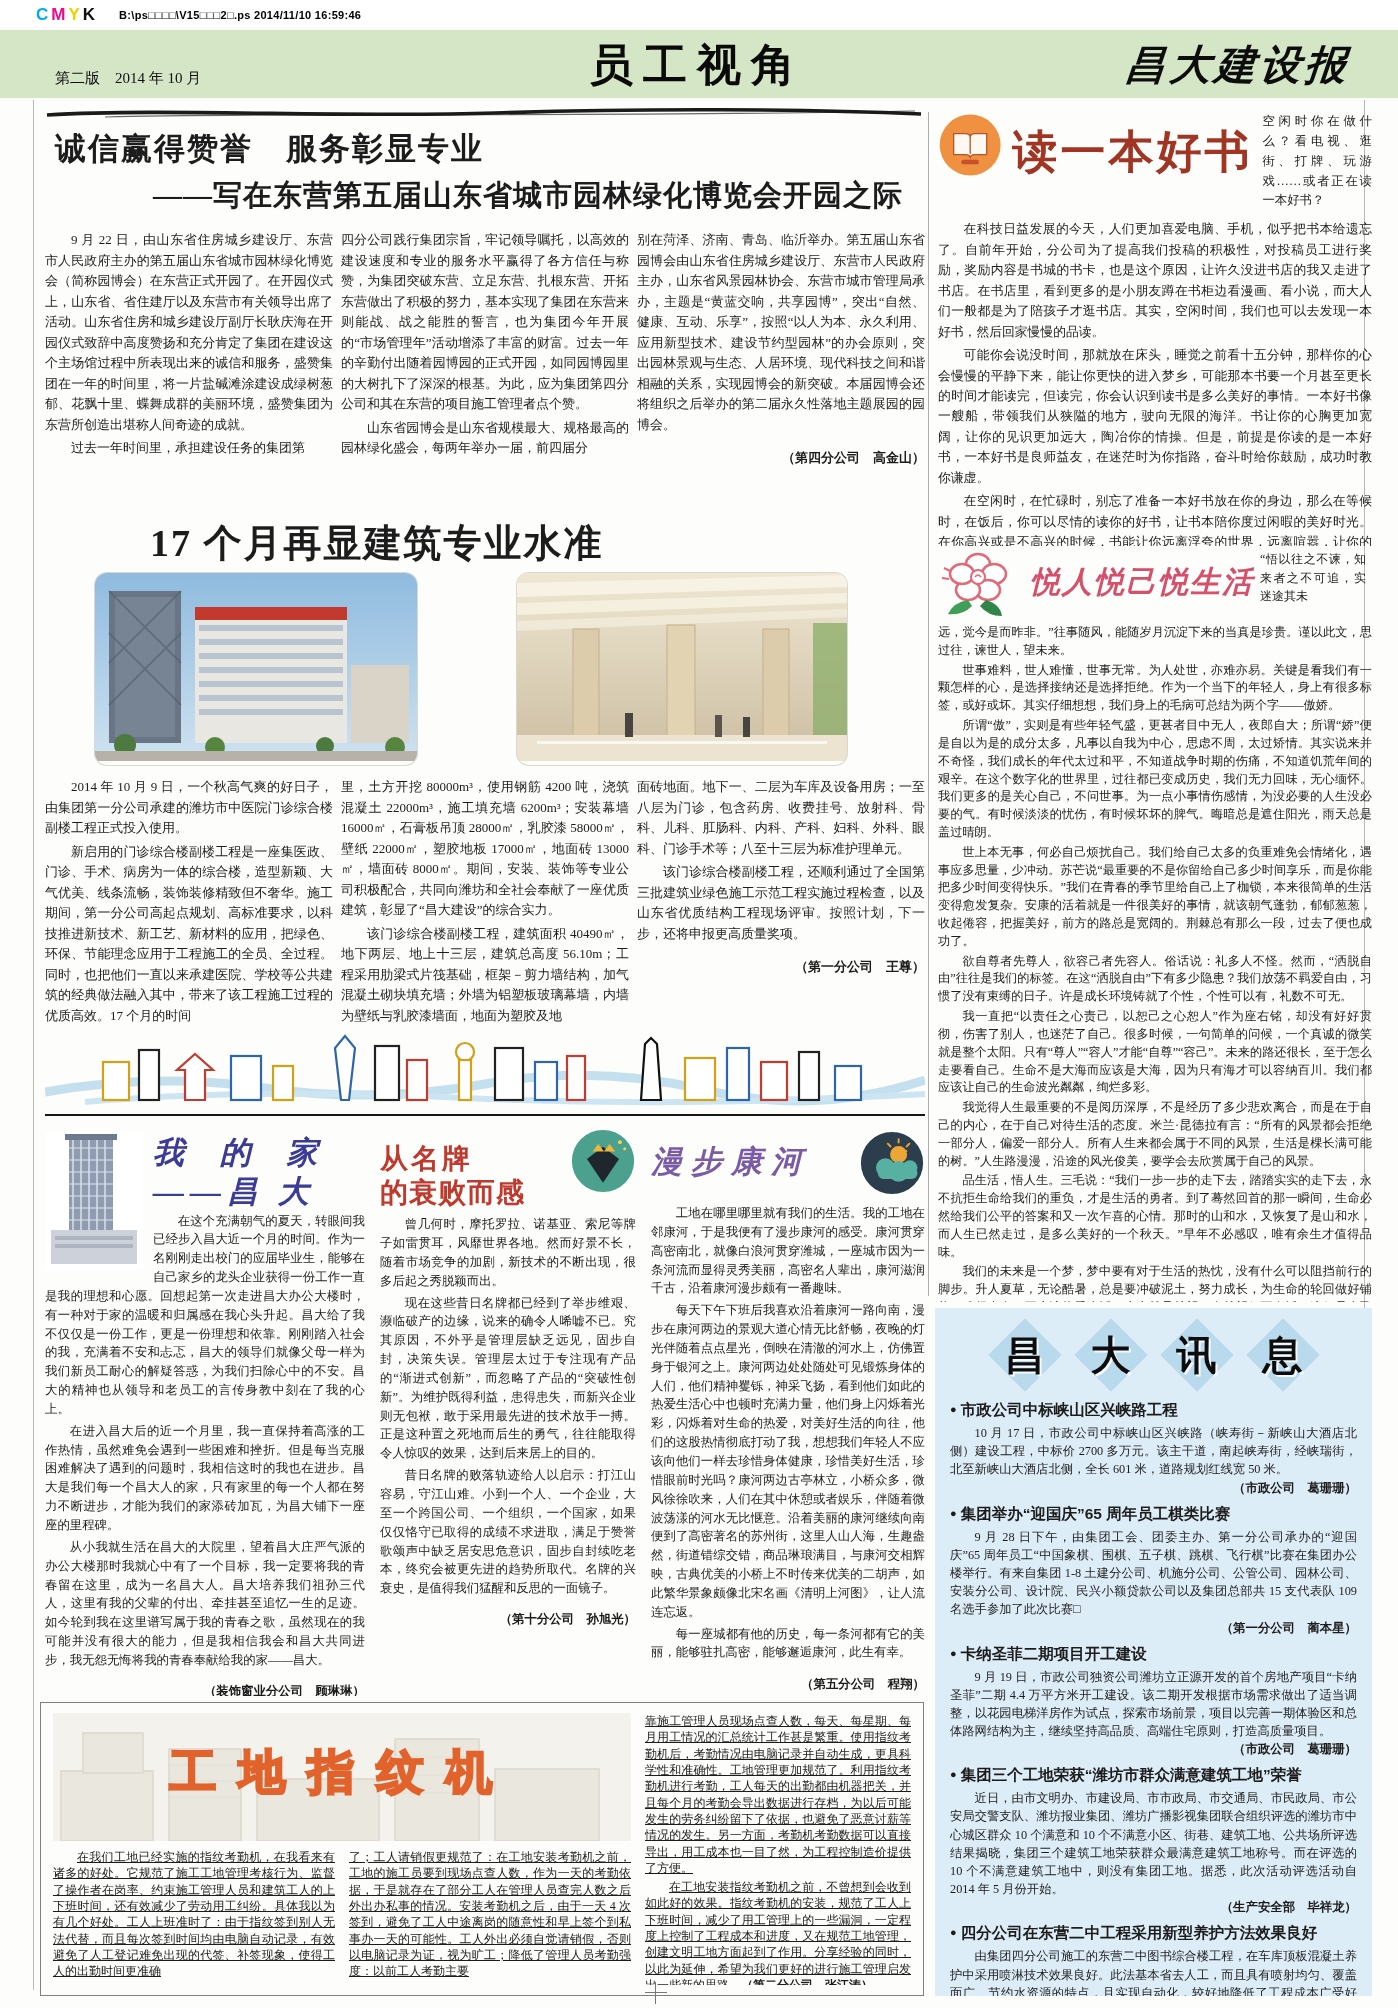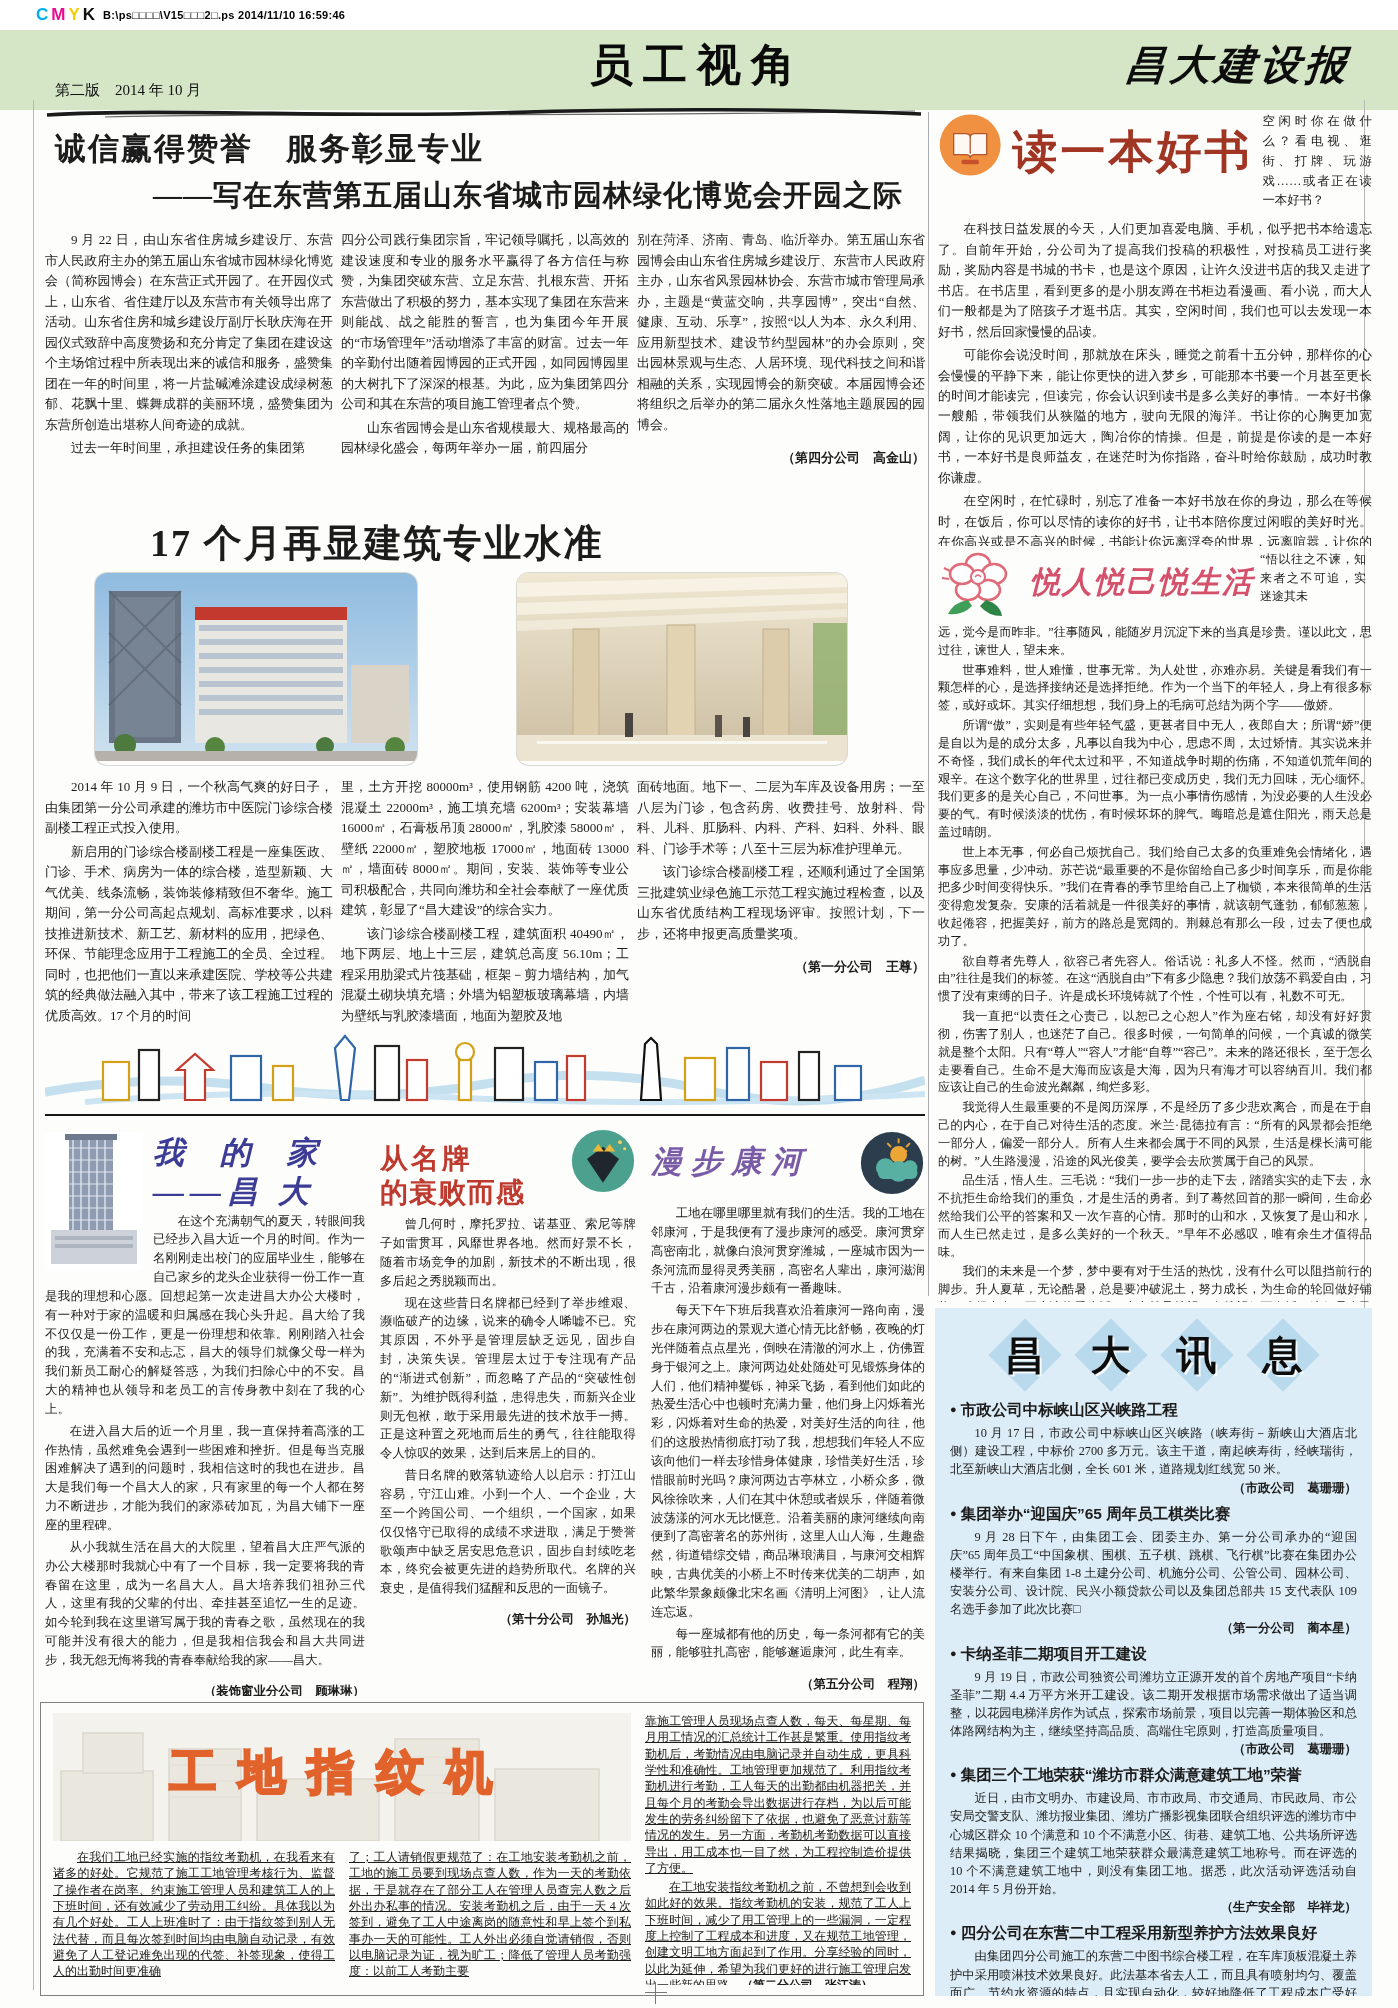--- a/index.html
+++ b/index.html
@@ -2,24 +2,24 @@
 <html><head>
 <meta charset="utf-8">
 <style>
   html,body{margin:0;padding:0;background:#e9e9e9;}
   .page{position:relative;width:1398px;height:2008px;background:#fdfdfb;overflow:hidden;
         font-family:"Liberation Serif","DejaVu Serif",serif;color:#1c1c1c;}
   
   .printbar{position:absolute;top:0;left:0;right:0;height:30px;background:#fff;display:flex;align-items:center;}
   .cmyk{font-family:"Liberation Sans","DejaVu Sans",sans-serif;font-weight:bold;font-size:17px;margin-left:3px;}
   .cmyk.c{color:#00adee;margin-left:36px;} .cmyk.m{color:#ec0b8c;} .cmyk.y{color:#f2cf00;} .cmyk.k{color:#101010;}
-  .fileinfo{font-family:"Liberation Sans","DejaVu Sans",sans-serif;font-weight:bold;font-size:11px;color:#000;margin-left:8px;letter-spacing:.3px;}
+  .fileinfo{font-family:"Liberation Sans","DejaVu Sans",sans-serif;font-weight:bold;font-size:11px;color:#000;margin-left:24px;letter-spacing:.3px;}
   .topdash{position:absolute;left:763px;top:33px;width:26px;height:2px;background:#555;}
   
-  .masthead{position:absolute;top:30px;left:0;right:0;height:80px;background:#d4e6c6;}
+  .masthead{position:absolute;top:30px;left:0;right:0;height:68px;background:#d4e6c6;}
   .edition{position:absolute;left:55px;bottom:10px;font-size:15px;color:#111;}
   .pagetitle{position:absolute;left:0;right:4px;text-align:center;top:6px;font-family:"Liberation Sans","DejaVu Sans",sans-serif;
              font-weight:bold;font-size:44px;letter-spacing:10px;color:#0a0a0a;}
   .papername{position:absolute;right:48px;top:8px;font-size:41px;font-weight:bold;font-style:italic;
              transform:skewX(-5deg);letter-spacing:4px;color:#0d0d0d;}
   
   .edge{position:absolute;width:1px;background:#b8b8b4;top:100px;height:1890px;}
   .edge.l{left:33px;} .edge.r{left:1364px;}
   .divv{position:absolute;left:928px;top:112px;height:1184px;width:1px;background:#a9adb0;}
   .plusmark{position:absolute;left:645px;top:1982px;width:22px;height:22px;}

